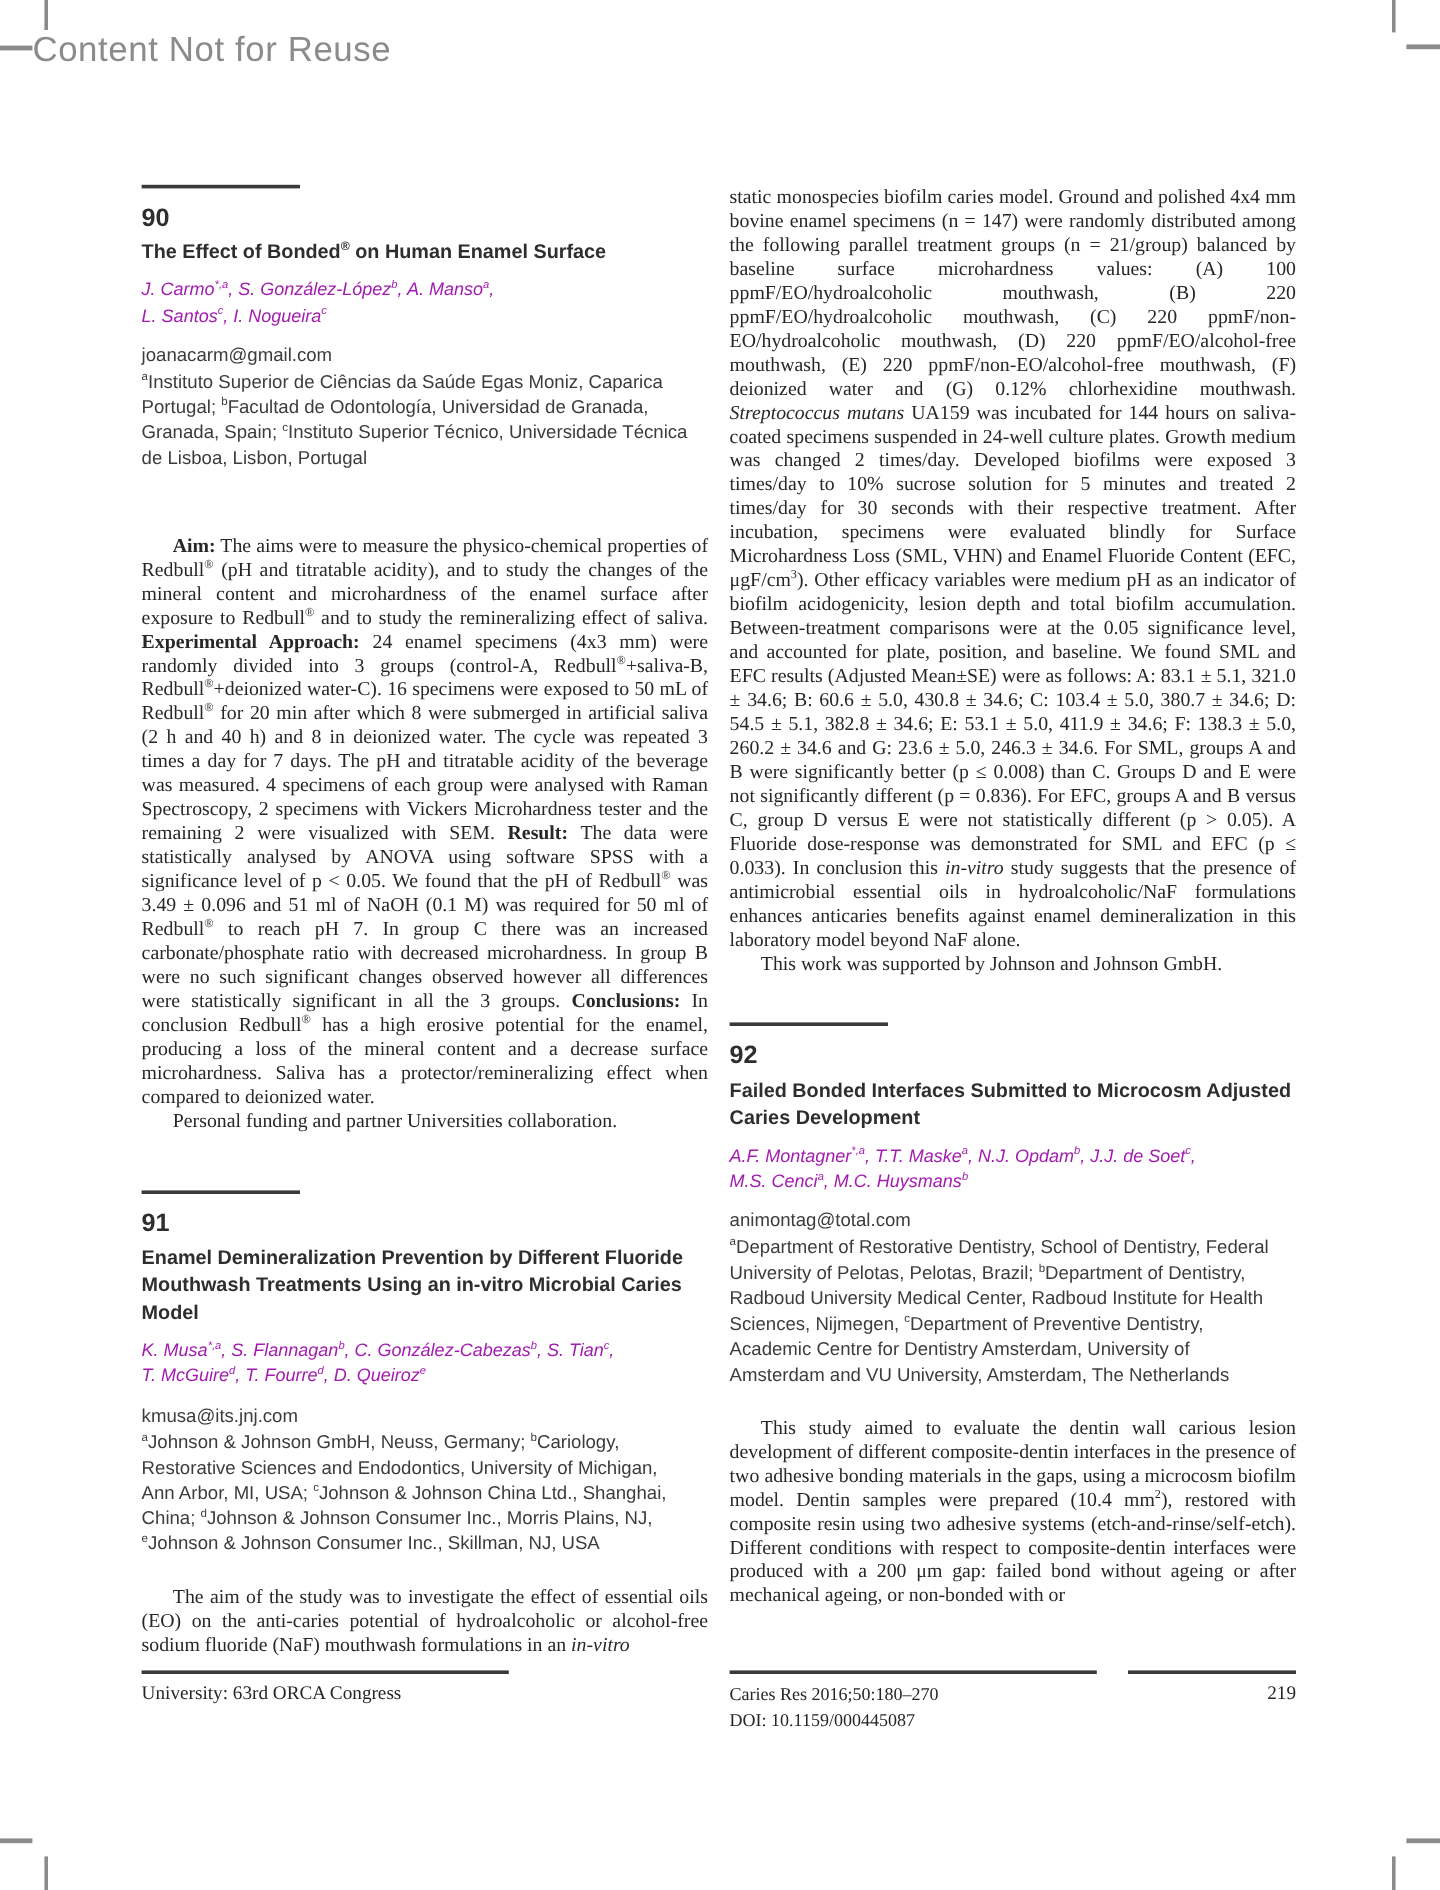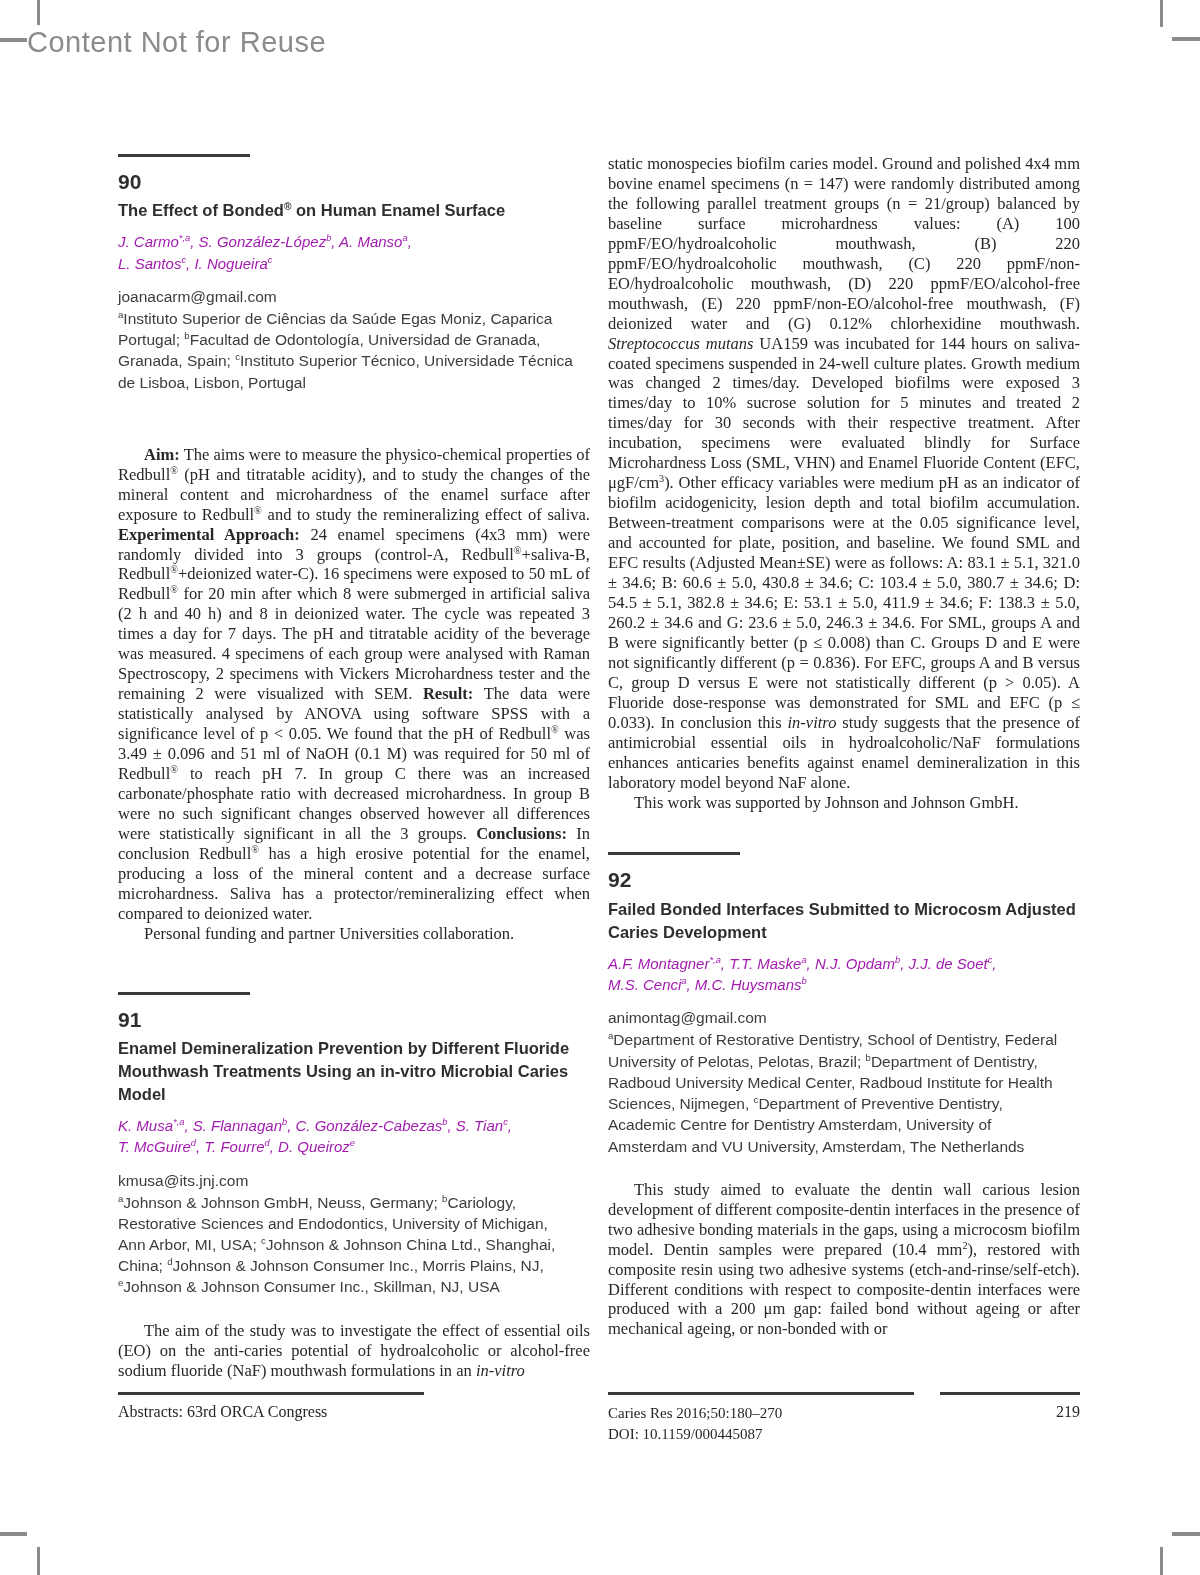--- a/index.html
+++ b/index.html
@@ -98,33 +98,33 @@
       <div class="body-text rcol-start">
         <p class="no-indent"><span>static monospecies biofilm caries model. Ground and polished 4x4 mm bovine enamel specimens (n = 147) were randomly distributed among the following parallel treatment groups (n = 21/group) balanced by baseline surface microhardness values: (A) 100 ppmF/EO/hydroalcoholic mouthwash, (B) 220 ppmF/EO/hydroalcoholic mouthwash, (C) 220 ppmF/non-EO/hydroalcoholic mouthwash, (D) 220 ppmF/EO/alcohol-free mouthwash, (E) 220 ppmF/non-EO/alcohol-free mouthwash, (F) deionized water and (G) 0.12% chlorhexidine mouthwash. </span><span class="rt-i">Streptococcus mutans</span><span> UA159 was incubated for 144 hours on saliva-coated specimens suspended in 24-well culture plates. Growth medium was changed 2 times/day. Developed biofilms were exposed 3 times/day to 10% sucrose solution for 5 minutes and treated 2 times/day for 30 seconds with their respective treatment. After incubation, specimens were evaluated blindly for Surface Microhardness Loss (SML, VHN) and Enamel Fluoride Content (EFC, μgF/cm</span><span class="rt-sup">3</span><span>). Other efficacy variables were medium pH as an indicator of biofilm acidogenicity, lesion depth and total biofilm accumulation. Between-treatment comparisons were at the 0.05 significance level, and accounted for plate, position, and baseline. We found SML and EFC results (Adjusted Mean±SE) were as follows: A: 83.1 ± 5.1, 321.0 ± 34.6; B: 60.6 ± 5.0, 430.8 ± 34.6; C: 103.4 ± 5.0, 380.7 ± 34.6; D: 54.5 ± 5.1, 382.8 ± 34.6; E: 53.1 ± 5.0, 411.9 ± 34.6; F: 138.3 ± 5.0, 260.2 ± 34.6 and G: 23.6 ± 5.0, 246.3 ± 34.6. For SML, groups A and B were significantly better (p ≤ 0.008) than C. Groups D and E were not significantly different (p = 0.836). For EFC, groups A and B versus C, group D versus E were not statistically different (p &gt; 0.05). A Fluoride dose-response was demonstrated for SML and EFC (p ≤ 0.033). In conclusion this </span><span class="rt-i">in-vitro</span><span> study suggests that the presence of antimicrobial essential oils in hydroalcoholic/NaF formulations enhances anticaries benefits against enamel demineralization in this laboratory model beyond NaF alone.</span></p>
         <p><span>This work was supported by Johnson and Johnson GmbH.</span></p>
       </div>
 
       <section class="sec-92">
         <div class="abs-rule"></div>
         <div class="abs-num">92</div>
         <h2 class="abs-title"><span>Failed Bonded Interfaces Submitted to Microcosm Adjusted Caries Development</span></h2>
         <div class="abs-authors"><span>A.F. Montagner</span><span class="rt-sup">*,a</span><span>, T.T. Maske</span><span class="rt-sup">a</span><span>, N.J. Opdam</span><span class="rt-sup">b</span><span>, J.J. de Soet</span><span class="rt-sup">c</span><span>,</span><br><span>M.S. Cenci</span><span class="rt-sup">a</span><span>, M.C. Huysmans</span><span class="rt-sup">b</span></div>
-        <div class="abs-email">animontag@gmail.com</div>
+        <div class="abs-email">animontag@total.com</div>
         <div class="abs-affil"><span class="rt-sup">a</span><span>Department of Restorative Dentistry, School of Dentistry, Federal University of Pelotas, Pelotas, Brazil; </span><span class="rt-sup">b</span><span>Department of Dentistry, Radboud University Medical Center, Radboud Institute for Health Sciences, Nijmegen, </span><span class="rt-sup">c</span><span>Department of Preventive Dentistry, Academic Centre for Dentistry Amsterdam, University of Amsterdam and VU University, Amsterdam, The Netherlands</span></div>
         <div class="body-text mt-body-sm">
           <p><span>This study aimed to evaluate the dentin wall carious lesion development of different composite-dentin interfaces in the presence of two adhesive bonding materials in the gaps, using a microcosm biofilm model. Dentin samples were prepared (10.4 mm</span><span class="rt-sup">2</span><span>), restored with composite resin using two adhesive systems (etch-and-rinse/self-etch). Different conditions with respect to composite-dentin interfaces were produced with a 200 μm gap: failed bond without ageing or after mechanical ageing, or non-bonded with or</span></p>
         </div>
       </section>
 
     </div>
   </div>
 
   <div class="footer-block footer-left">
     <div class="f-rule"></div>
-    <div>Abstracts: 63rd ORCA Congress</div>
+    <div>University: 63rd ORCA Congress</div>
   </div>
   <div class="footer-block footer-mid">
     <div class="f-rule"></div>
     <p class="f-line">Caries Res 2016;50:180–270</p>
     <p class="f-line">DOI: 10.1159/000445087</p>
   </div>
   <div class="footer-block footer-page">
     <div class="f-rule"></div>
     <div>219</div>
   </div>

